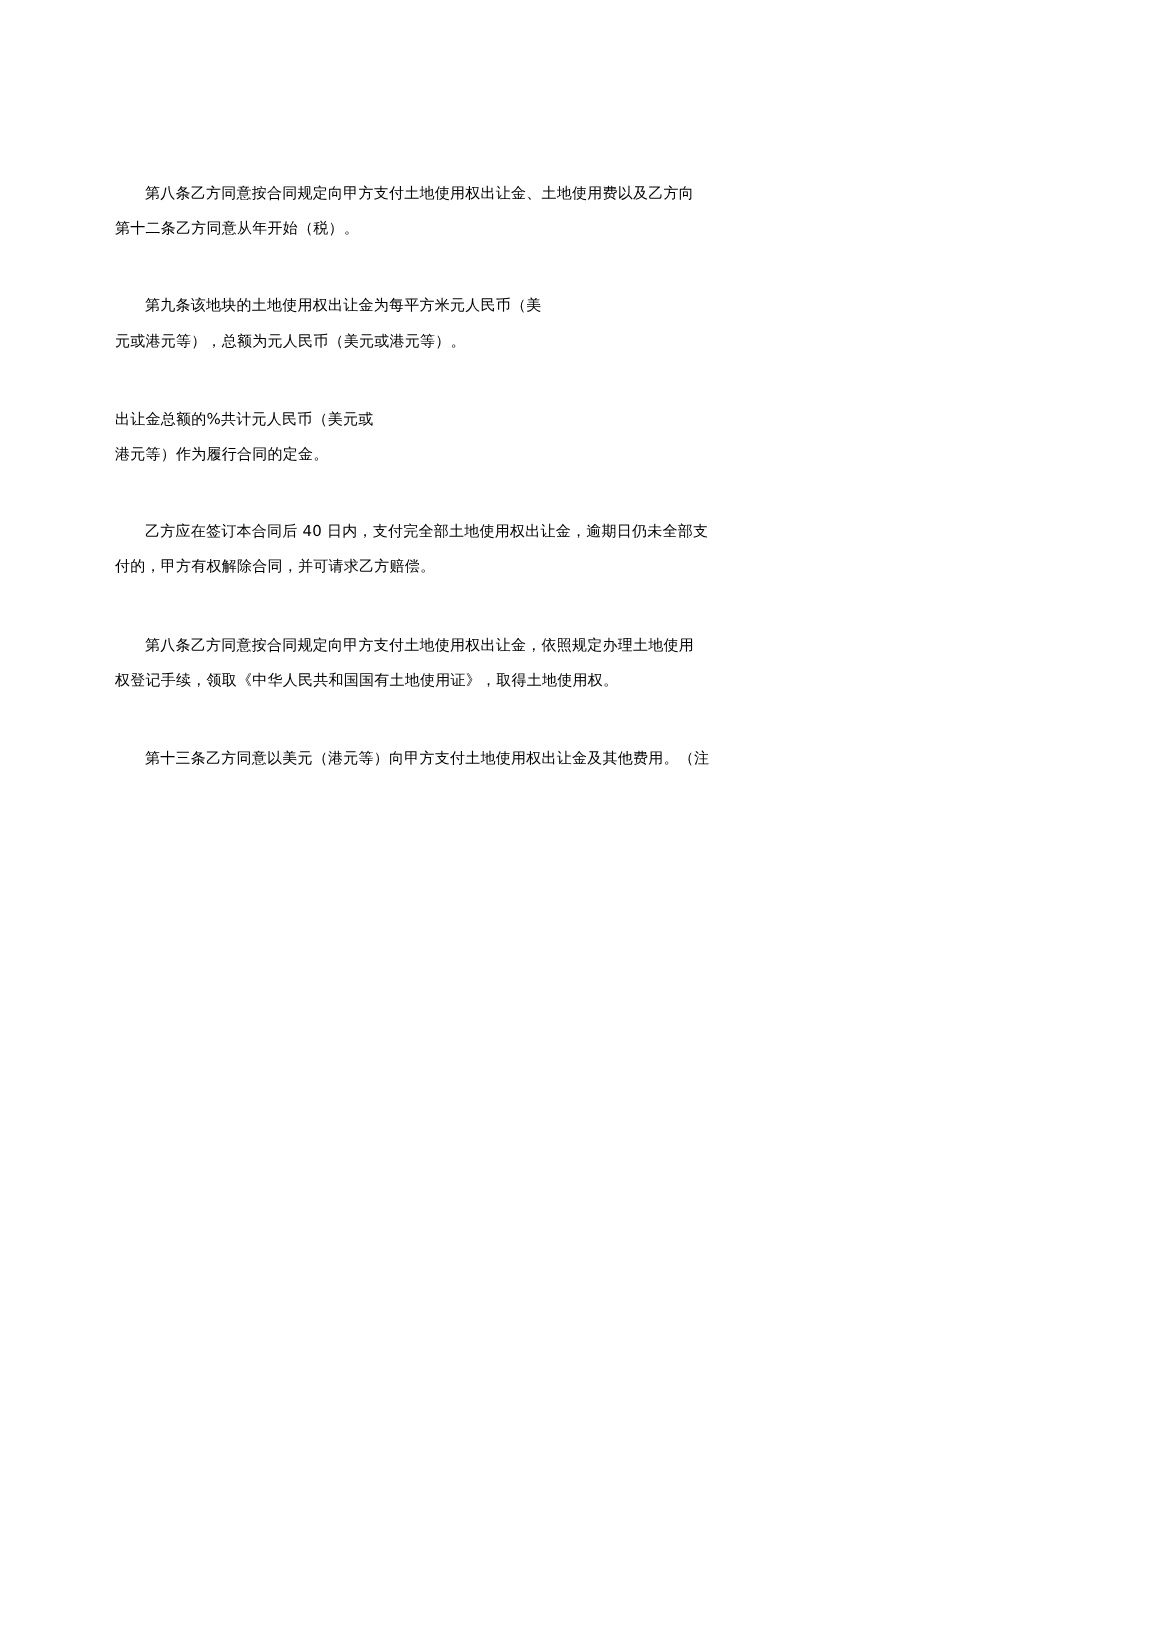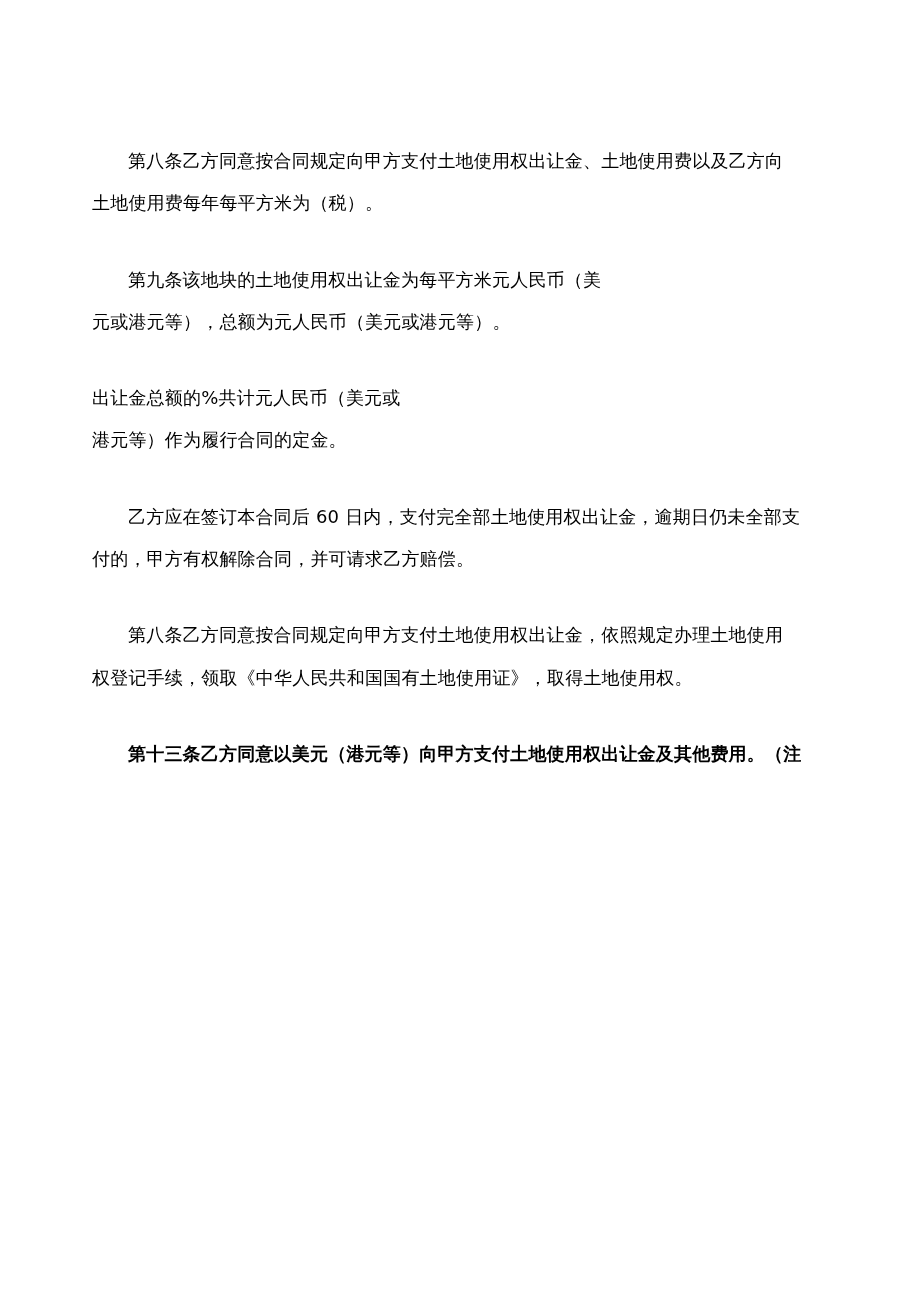--- a/index.html
+++ b/index.html
@@ -16,65 +16,64 @@
   }
   .page {
     position: relative;
     width: 920px;
     height: 1301px;
     box-sizing: border-box;
     padding: 140px 92px 60px 92px;
     background: #ffffff;
   }
   .doc-body {
-    font-size: 18px;
+    font-size: 12px;
     line-height: 2.35;
     letter-spacing: 0.2px;
     text-align: justify;
   }
   .line {
     display: block;
   }
   .line.ind {
     text-indent: 2em;
   }
   .line.flat {
     text-indent: 0;
   }
   .blk {
     margin: 0 0 34px 0;
   }
   .blk:last-child {
     margin-bottom: 0;
-    font-weight: bold;
   }
 </style>
 </head>
 <body>
 
 <div class="page">
   <div class="doc-body">
 
     <div class="blk">
       <span class="line ind">第八条乙方同意按合同规定向甲方支付土地使用权出让金、土地使用费以及乙方向</span>
-      <span class="line flat">土地使用费每年每平方米为（税）。</span>
+      <span class="line flat">第十二条乙方同意从年开始（税）。</span>
     </div>
 
     <div class="blk">
       <span class="line ind">第九条该地块的土地使用权出让金为每平方米元人民币（美</span>
       <span class="line flat">元或港元等），总额为元人民币（美元或港元等）。</span>
     </div>
 
     <div class="blk">
       <span class="line flat">出让金总额的%共计元人民币（美元或</span>
       <span class="line flat">港元等）作为履行合同的定金。</span>
     </div>
 
     <div class="blk">
-      <span class="line ind">乙方应在签订本合同后 60 日内，支付完全部土地使用权出让金，逾期日仍未全部支</span>
+      <span class="line ind">乙方应在签订本合同后 40 日内，支付完全部土地使用权出让金，逾期日仍未全部支</span>
       <span class="line flat">付的，甲方有权解除合同，并可请求乙方赔偿。</span>
     </div>
 
     <div class="blk">
       <span class="line ind">第八条乙方同意按合同规定向甲方支付土地使用权出让金，依照规定办理土地使用</span>
       <span class="line flat">权登记手续，领取《中华人民共和国国有土地使用证》，取得土地使用权。</span>
     </div>
 
 
     <div class="blk">

